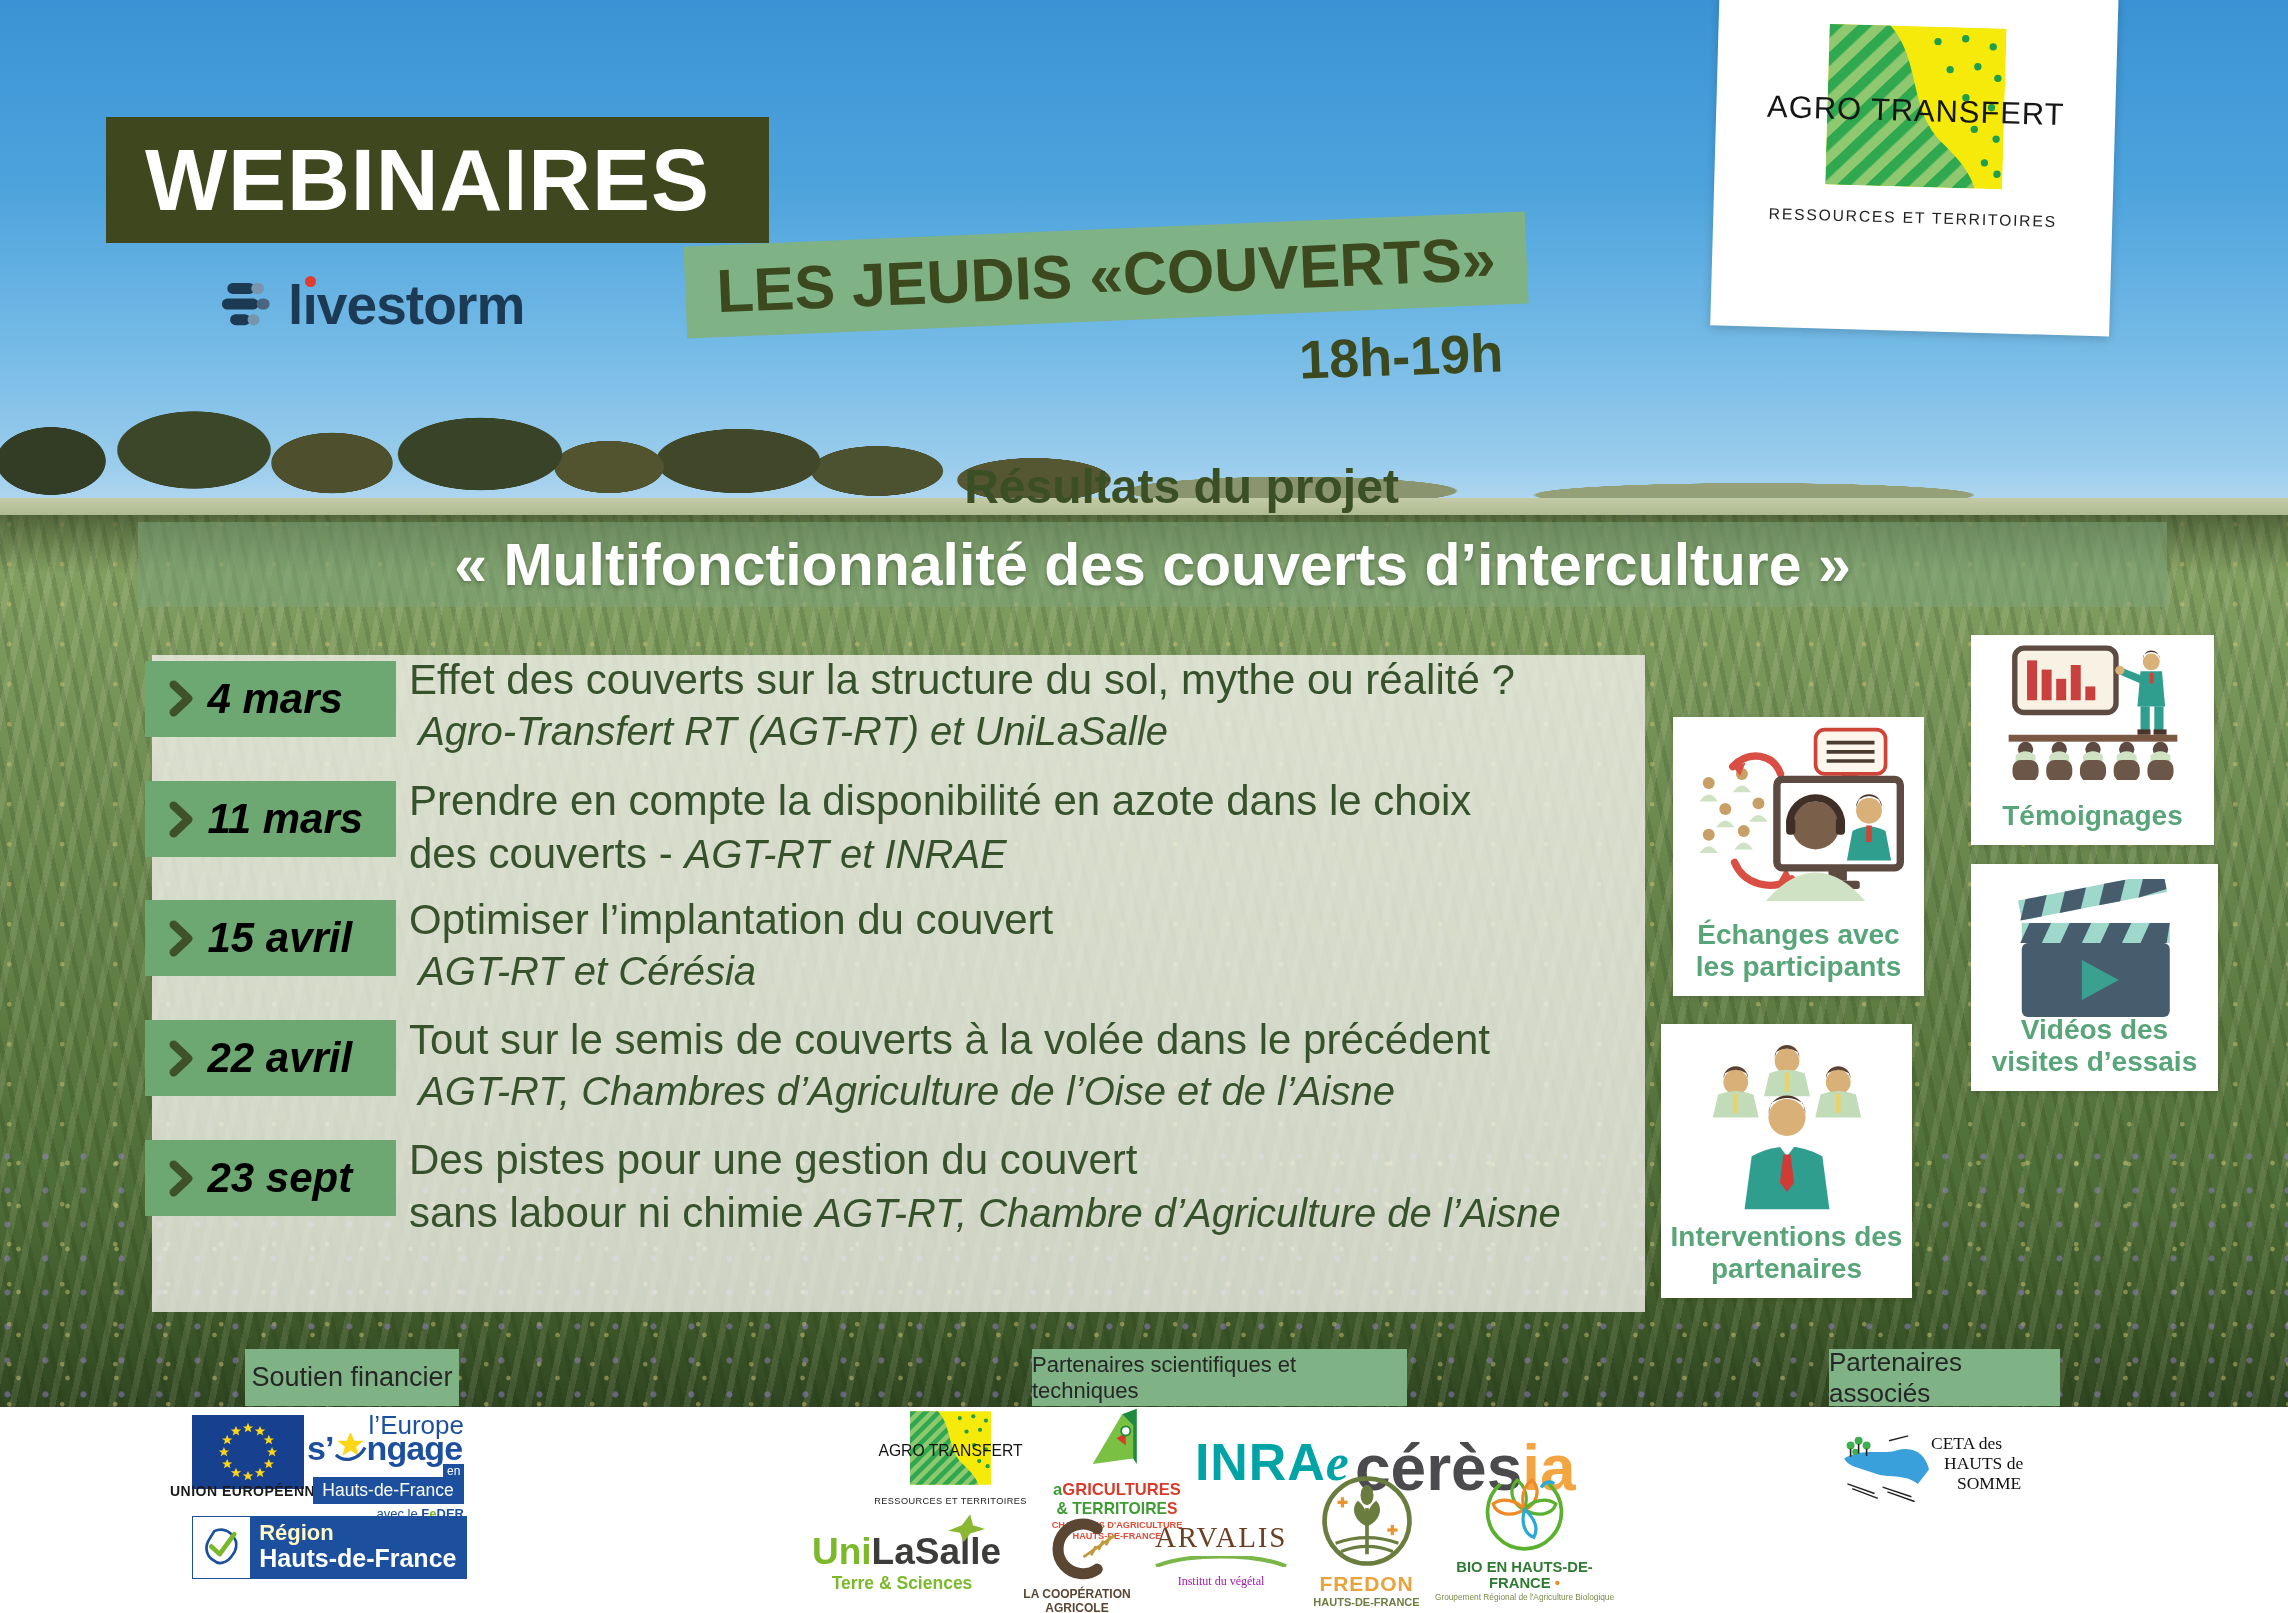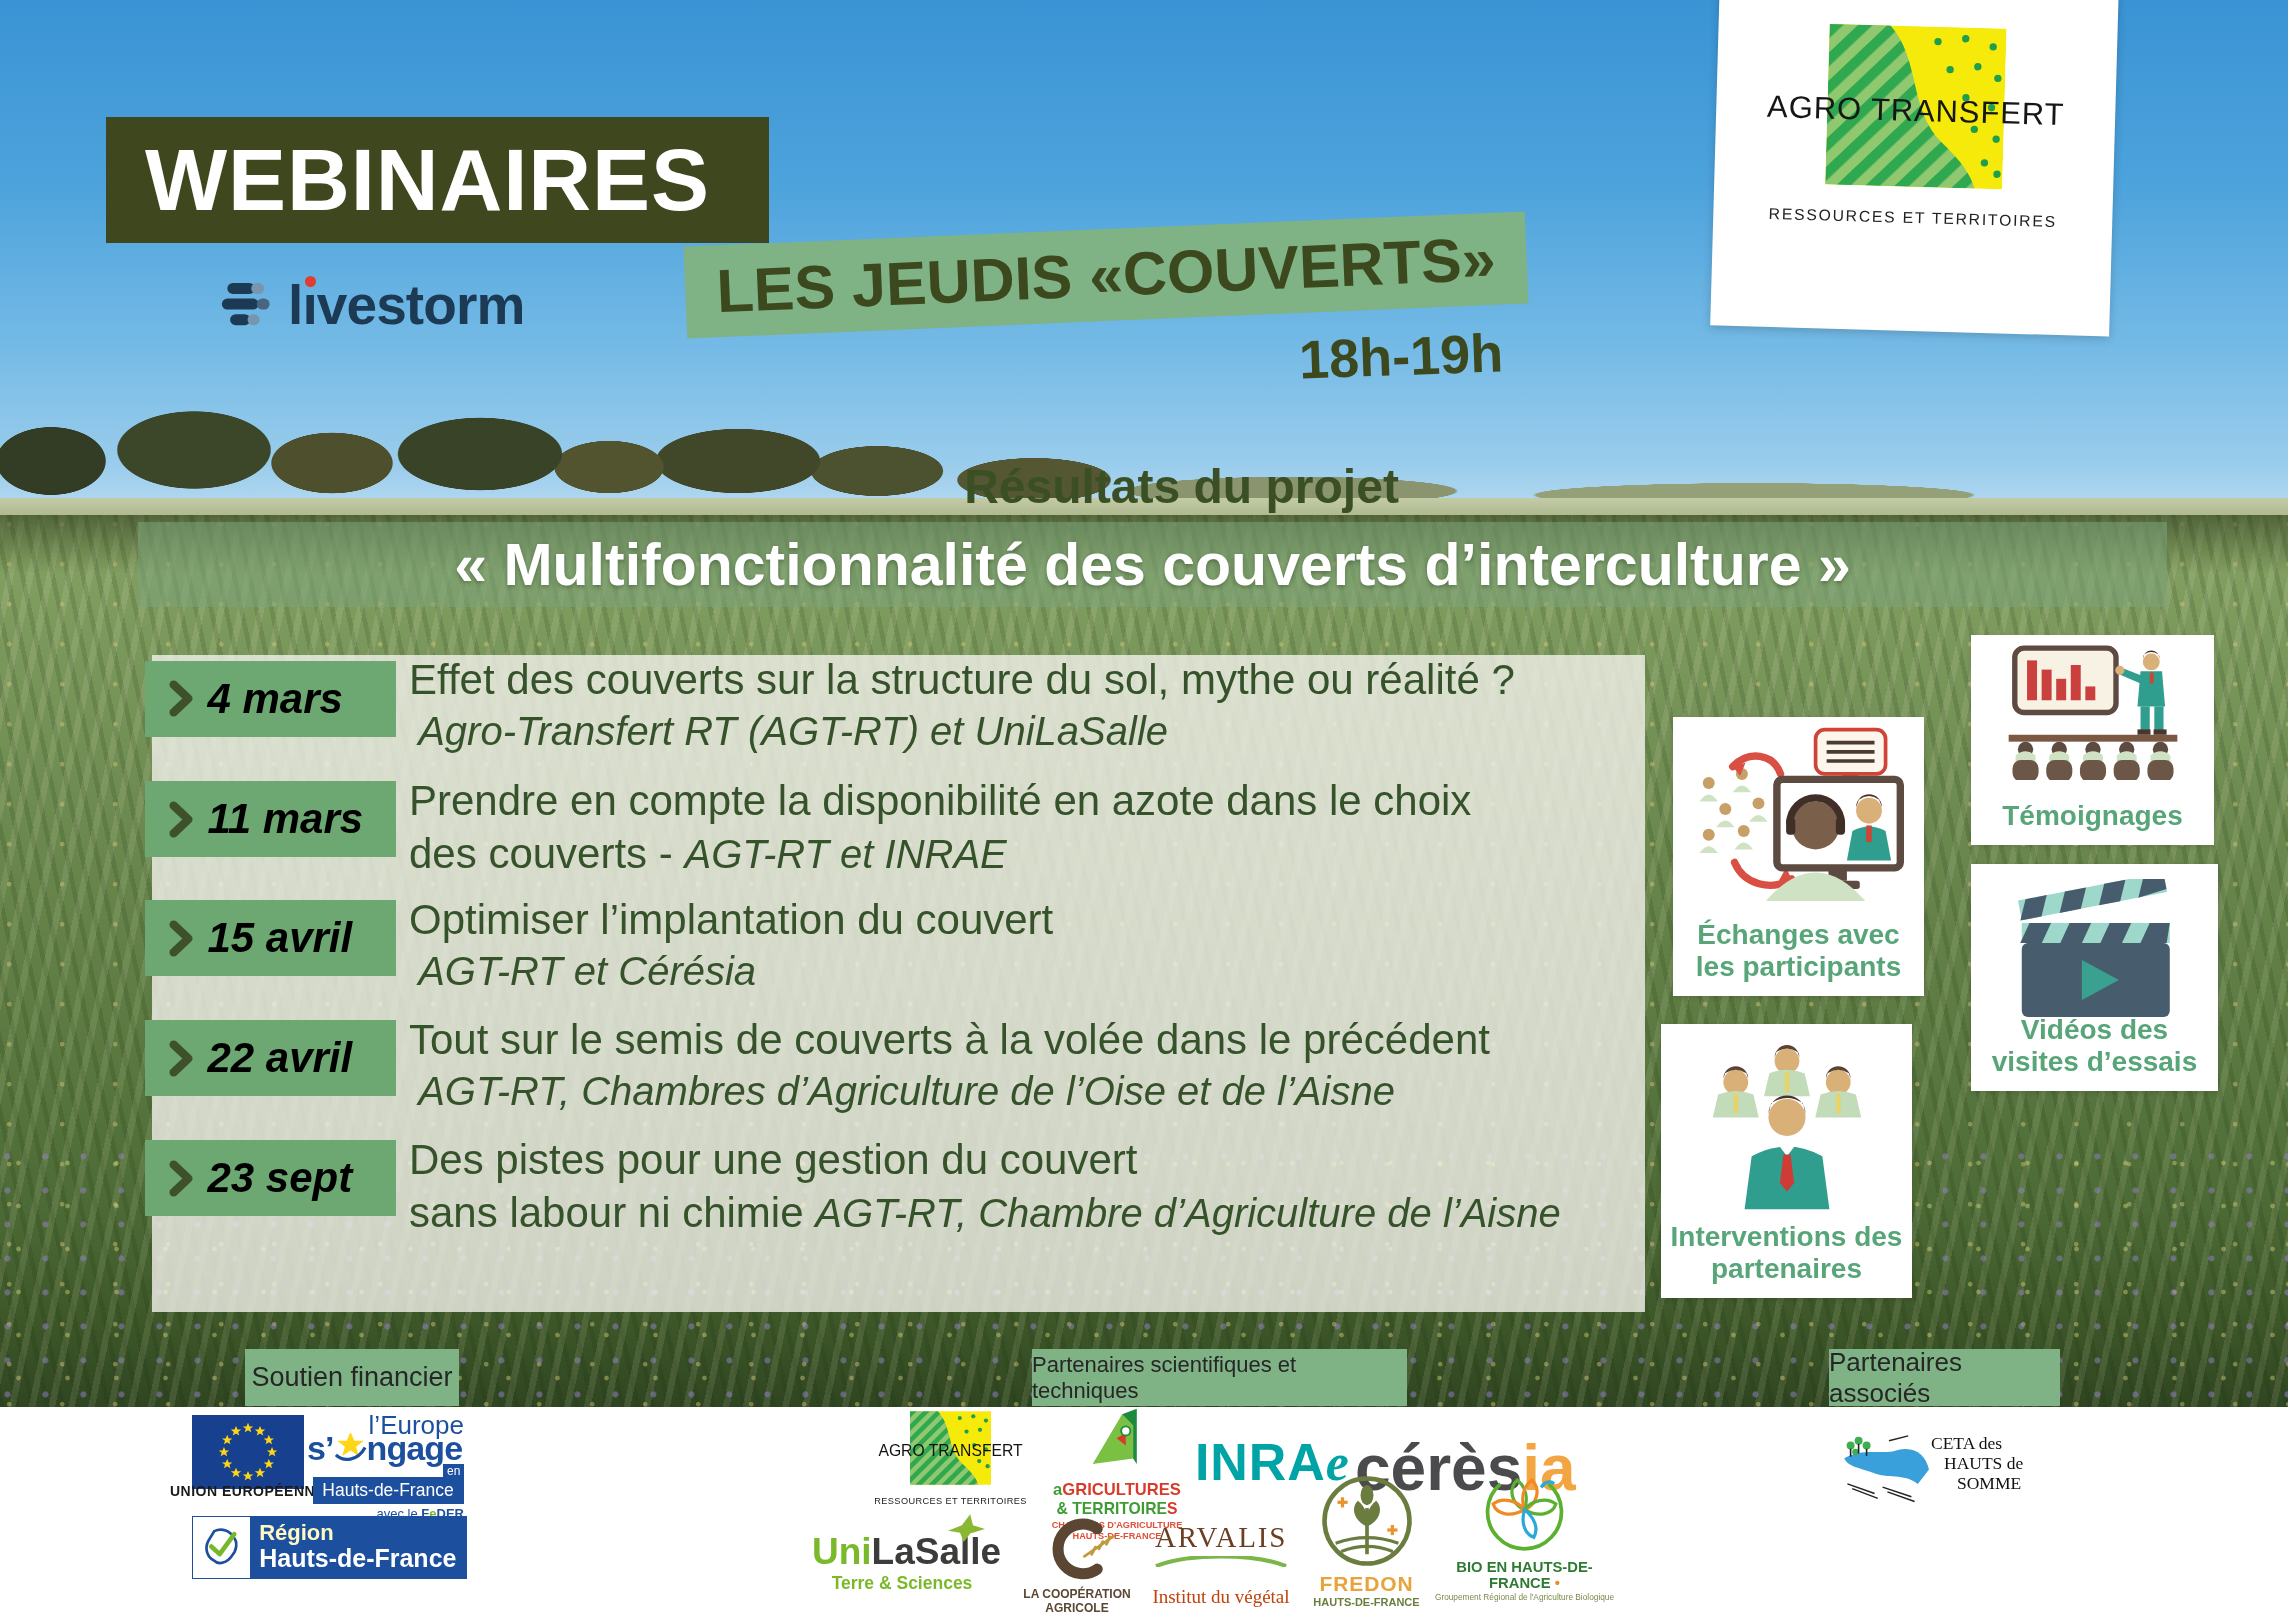--- a/index.html
+++ b/index.html
@@ -136,21 +136,21 @@
   .uls-star{position:absolute;right:7.4px;top:0;}
   .uls-word{font-size:37px;font-weight:bold;margin-top:16.6px;}
   .uls-word .g{color:#7ab929;}
   .uls-word .d{color:#3c3c3b;}
   .uls-sub{font-size:17.5px;font-weight:bold;color:#7ab929;margin-top:0;}
   .coop{position:absolute;left:1001px;top:1514px;width:152px;text-align:center;}
   .coop .l1{font-size:12px;font-weight:bold;color:#5a4632;margin-top:1.8px;}
   .arvalis{position:absolute;left:1152px;top:1521px;width:138px;text-align:center;
       font-family:"Liberation Serif",serif;}
   .arvalis .l1{font-size:29px;color:#6b3f23;letter-spacing:1.8px;}
-  .arvalis .l2{font-size:19px;color:#c2410c;margin-top:15px;}
+  .arvalis .l2{font-size:12px;color:#a21caf;margin-top:3px;}
   .fredon{position:absolute;left:1309px;top:1473px;width:115px;text-align:center;}
   .fredon .l1{font-size:21px;font-weight:bold;color:#e8a33d;letter-spacing:0.9px;margin-top:0;}
   .fredon .l2{font-size:11px;font-weight:bold;color:#6b7c3f;}
   .bio{position:absolute;left:1432px;top:1469px;width:185px;text-align:center;}
   .bio .l1{font-size:14.8px;font-weight:bold;color:#2f7a33;margin-top:1.8px;}
   .bio .dot{color:#f08a24;}
   .bio .l2{font-size:8.3px;color:#7b8a4a;margin-top:0.9px;}
 
   
   .ceta{position:absolute;left:1841px;top:1429px;width:198px;height:85px;}

